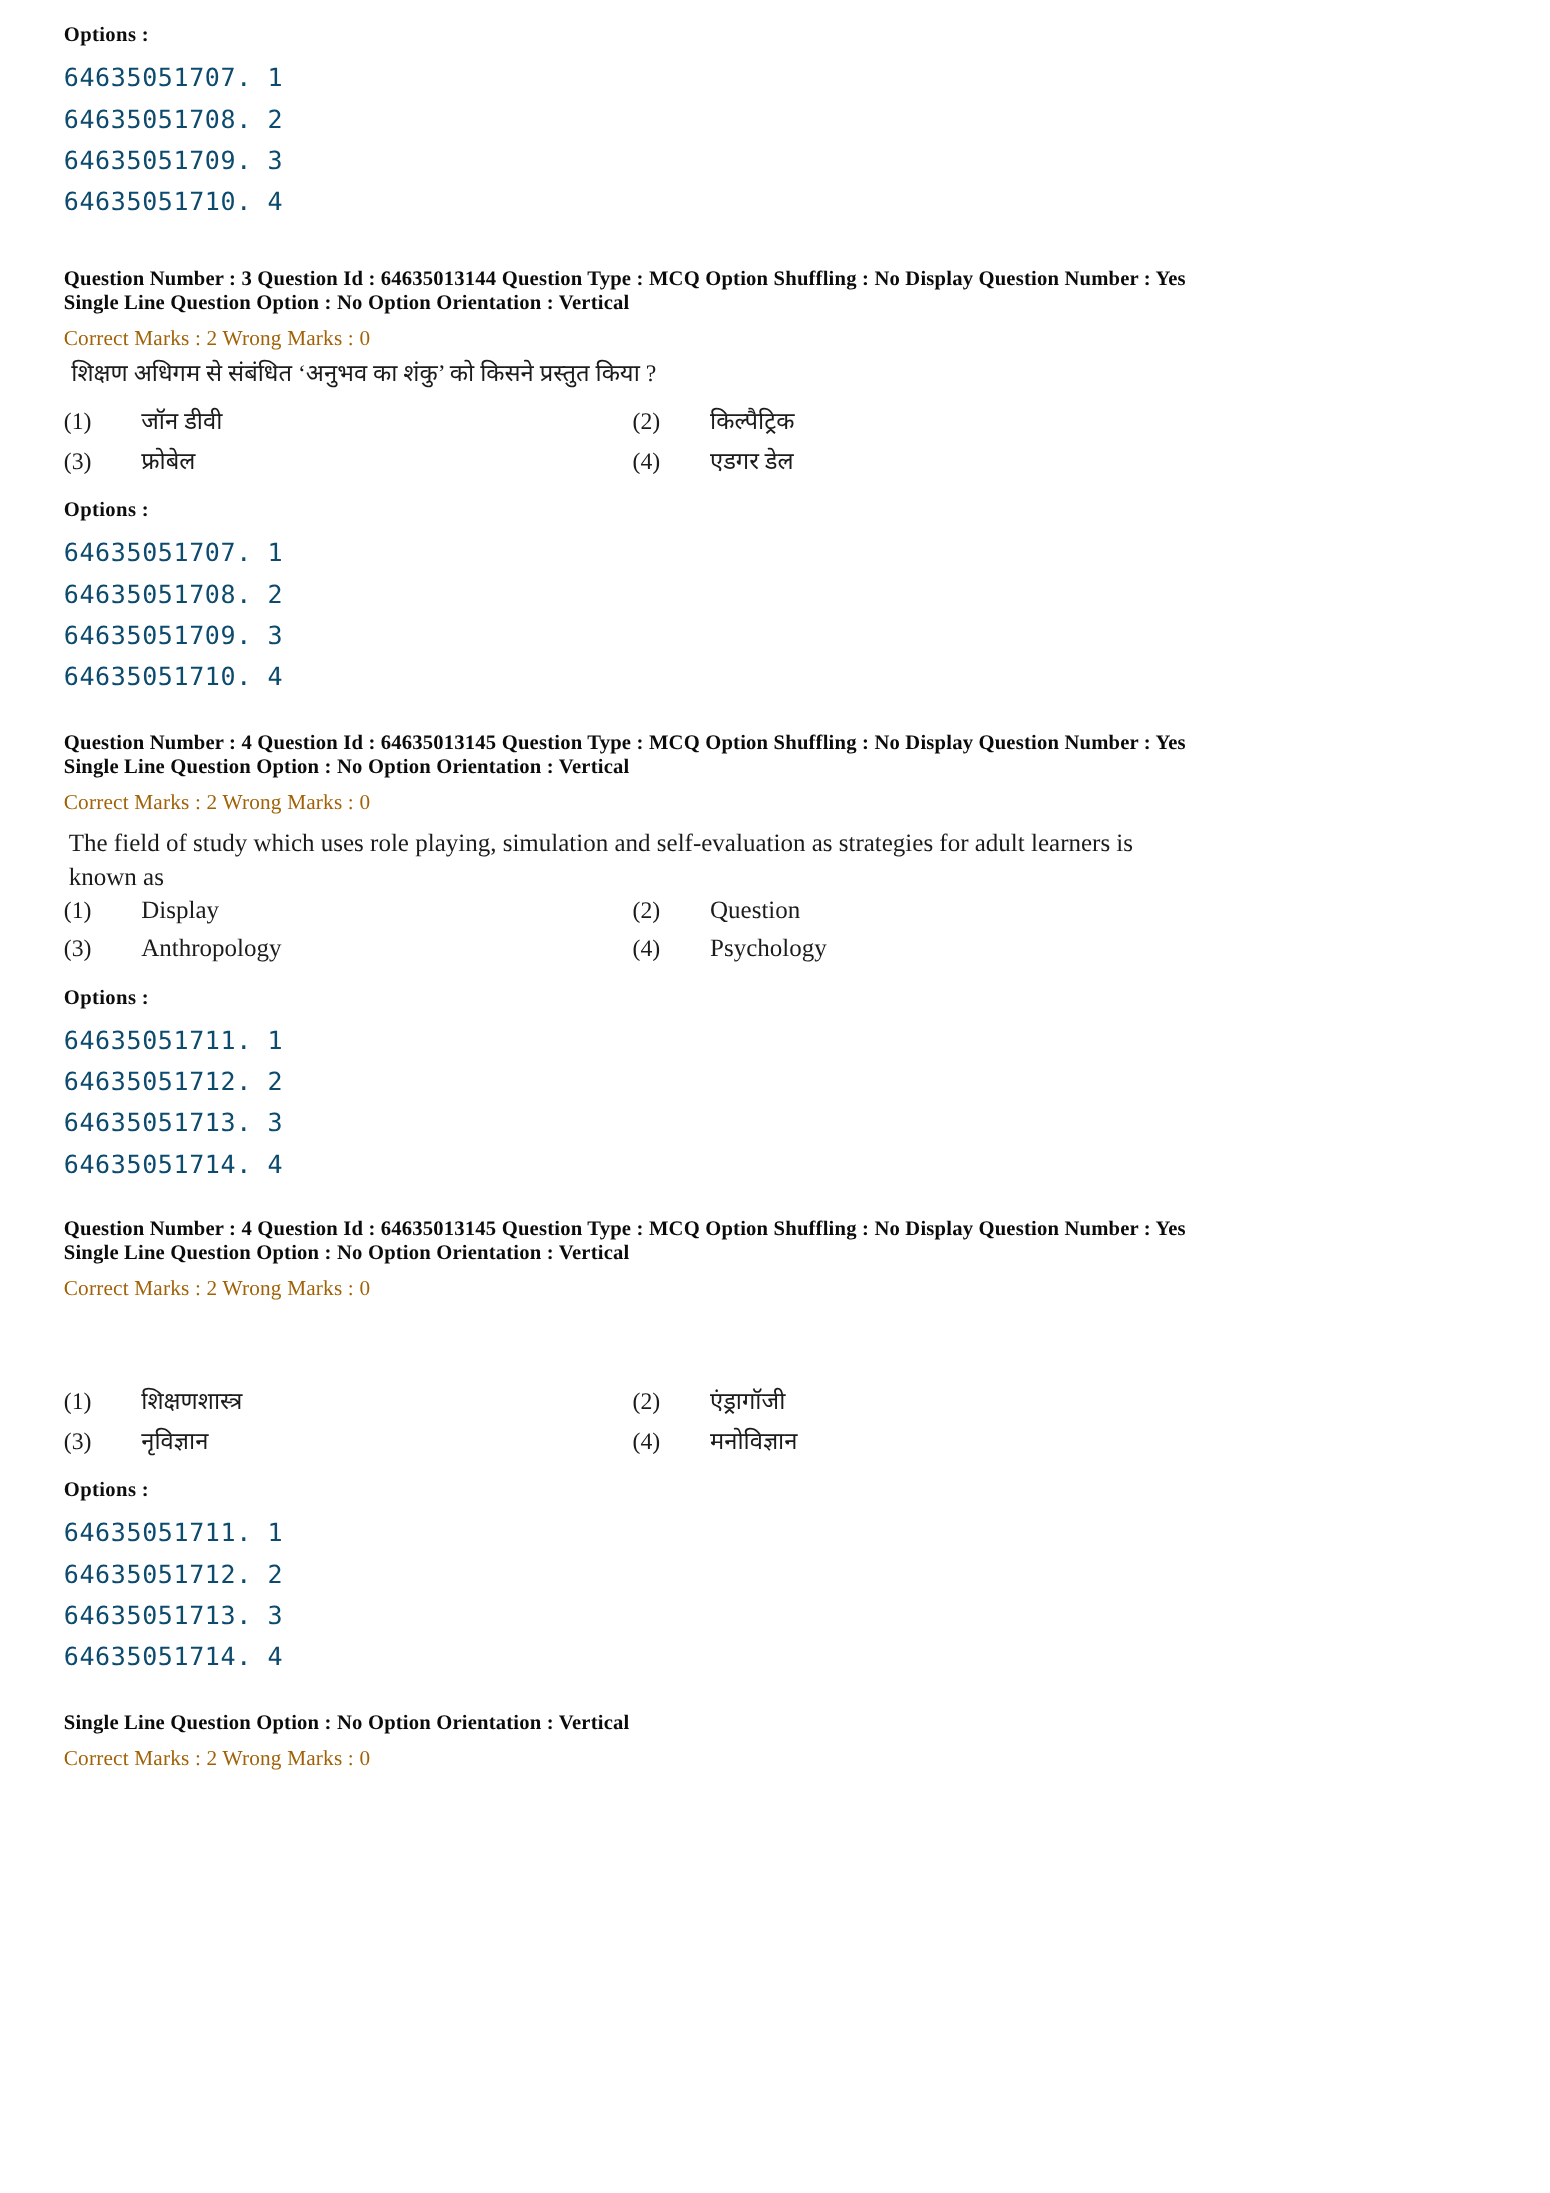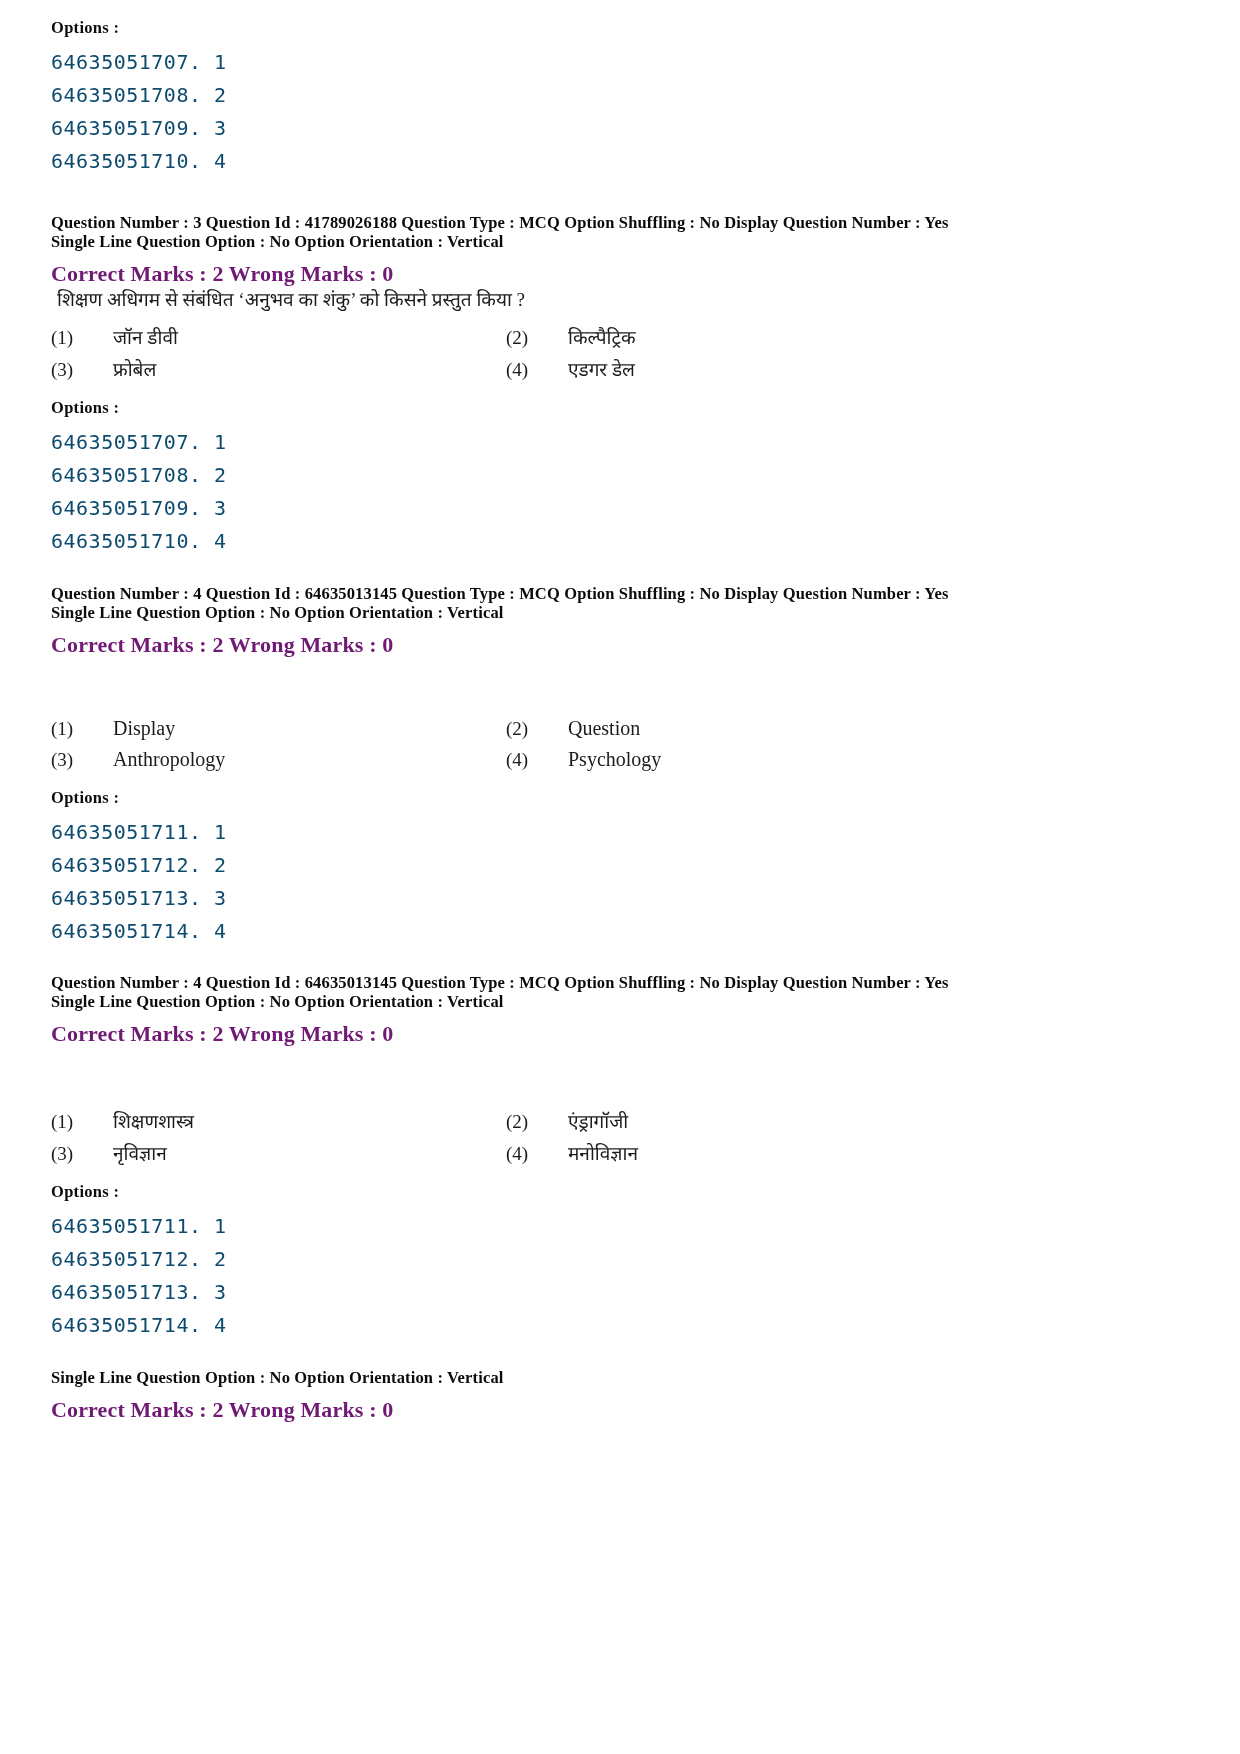--- a/index.html
+++ b/index.html
@@ -62,23 +62,23 @@
   .qmeta-line2 {
     font-family: "Liberation Serif", "DejaVu Serif", serif;
     font-weight: bold;
     font-size: 16.5px;
     color: #0b0b0b;
     letter-spacing: 0.15px;
     white-space: nowrap;
   }
   .qmarks {
     font-family: "Liberation Serif", "DejaVu Serif", serif;
-    font-weight: bold;
-    font-size: 22px;
-    color: #701a75;
+    font-weight: normal;
+    font-size: 17px;
+    color: #a16207;
     letter-spacing: 0.15px;
     white-space: nowrap;
   }
 
   
   .qbody-en {
     font-family: "Liberation Serif", "DejaVu Serif", serif;
     font-size: 20px;
     line-height: 27px;
     color: #1b1b1b;
@@ -137,21 +137,21 @@
   <div class="block" style="top:18px;">
     <div class="options-label">Options :</div>
     <div style="height:8px"></div>
     <div class="opt-row">64635051707. 1</div>
     <div class="opt-row">64635051708. 2</div>
     <div class="opt-row">64635051709. 3</div>
     <div class="opt-row">64635051710. 4</div>
   </div>
 
   <div class="block" style="top:213px;">
-    <div class="qmeta">Question Number : 3  Question Id : 41789026188  Question Type : MCQ  Option Shuffling : No  Display Question Number : Yes</div>
+    <div class="qmeta">Question Number : 3  Question Id : 64635013144  Question Type : MCQ  Option Shuffling : No  Display Question Number : Yes</div>
     <div class="qmeta-line2">Single Line Question Option : No  Option Orientation : Vertical</div>
     <div style="height:9px"></div>
     <div class="qmarks">Correct Marks : 2  Wrong Marks : 0</div>
   </div>
 
   <div class="block" style="top:285px; left:32px;">
     <div class="qbody-hi">शिक्षण अधिगम से संबंधित ‘अनुभव का शंकु’ को किसने प्रस्तुत किया ?</div>
   </div>
 
   <div class="opts-grid" style="top:322px;">
@@ -186,20 +186,23 @@
     <div class="opt-row">64635051710. 4</div>
   </div>
 
   <div class="block" style="top:584px;">
     <div class="qmeta">Question Number : 4  Question Id : 64635013145  Question Type : MCQ  Option Shuffling : No  Display Question Number : Yes</div>
     <div class="qmeta-line2">Single Line Question Option : No  Option Orientation : Vertical</div>
     <div style="height:9px"></div>
     <div class="qmarks">Correct Marks : 2  Wrong Marks : 0</div>
   </div>
 
+  <div class="block" style="top:662px; left:30px;">
+    <div class="qbody-en">The field of study which uses role playing, simulation and self-evaluation as strategies for adult learners is known as</div>
+  </div>
 
   <div class="opts-grid" style="top:713px;">
     <div class="opts-row opts-row-en">
       <div class="opt-cell left">
         <span class="opt-num">(1)</span>
         <span class="opt-text-en">Display</span>
       </div>
       <div class="opt-cell right">
         <span class="opt-num">(2)</span>
         <span class="opt-text-en">Question</span>

